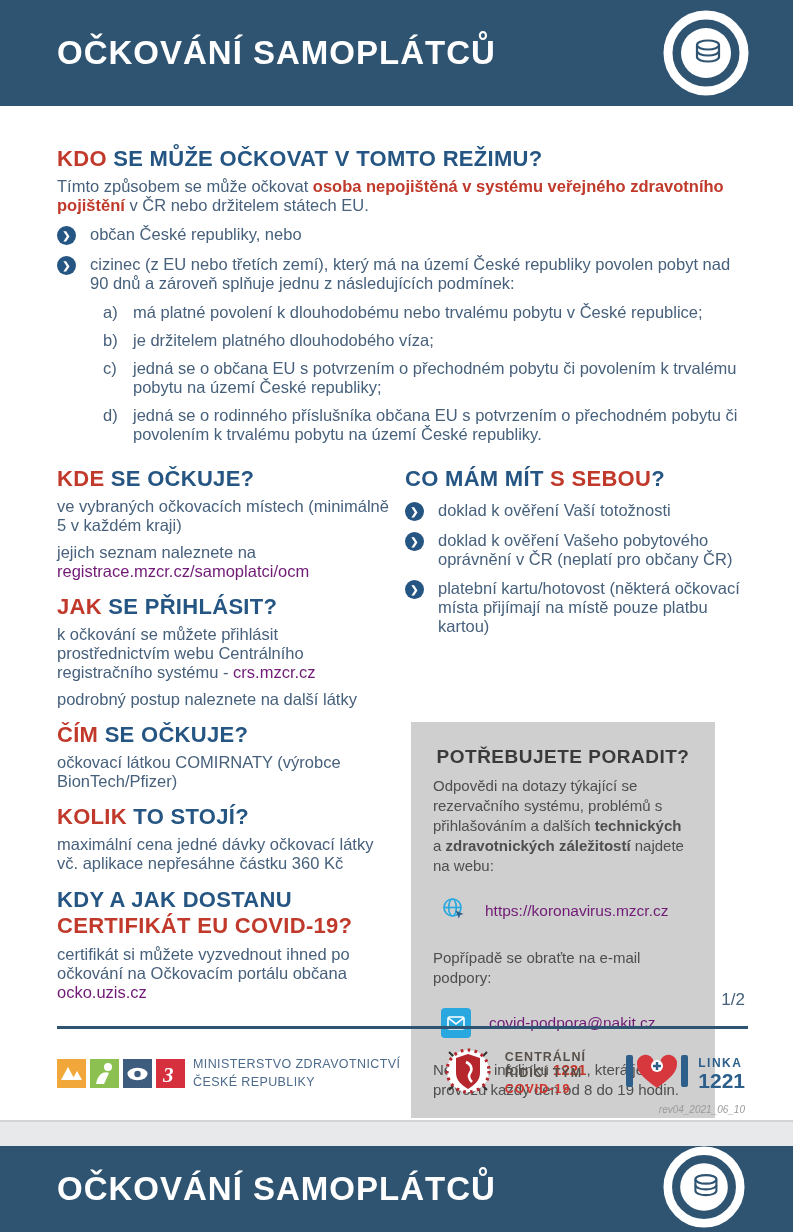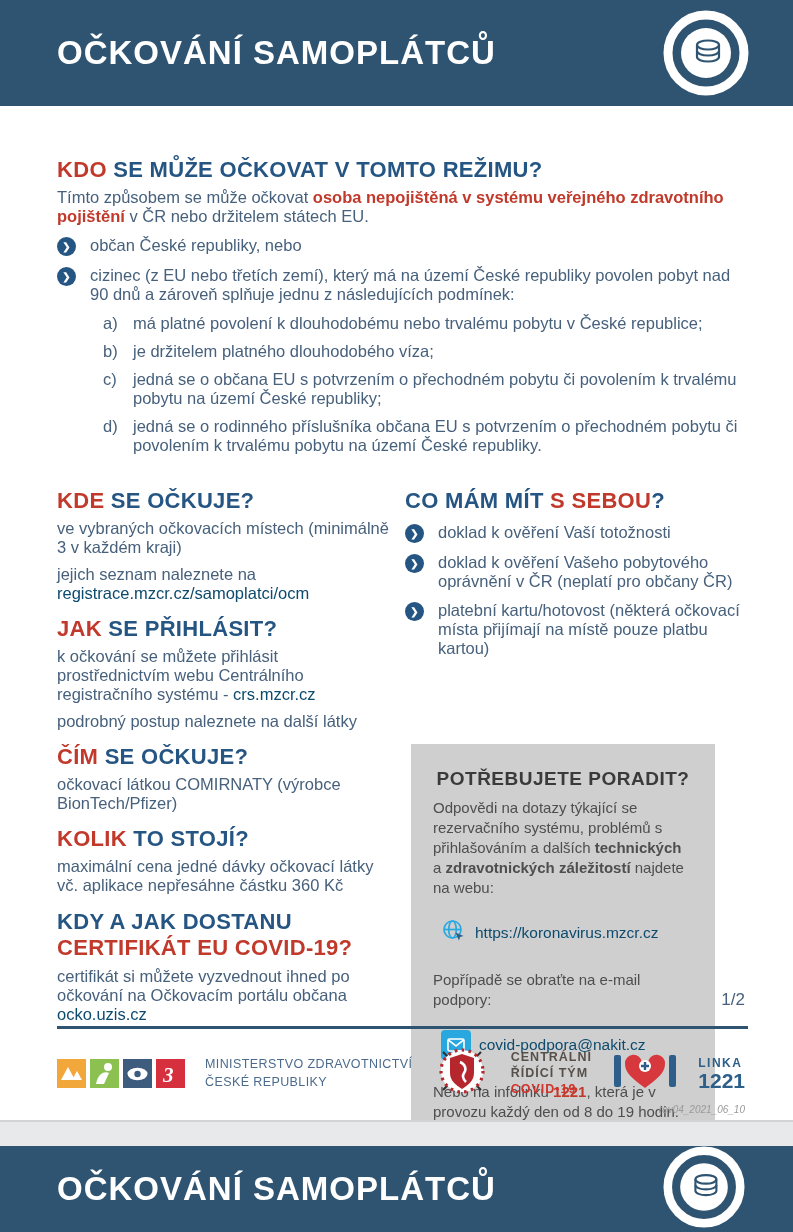--- a/index.html
+++ b/index.html
@@ -10,51 +10,51 @@
   .band.top{top:0;height:106px;}
   .band.bottom{top:1146px;height:86px;}
   .band-title{position:absolute;left:57px;top:50%;transform:translateY(-50%);
               color:#ffffff;font-size:33px;font-weight:bold;letter-spacing:1px;white-space:nowrap;}
   .coin-badge{position:absolute;right:44px;top:50%;transform:translateY(-50%);width:86px;height:86px;}
   .page-gap{position:absolute;left:0;top:1120px;right:0;height:26px;background:#e8e9ea;border-top:2px solid #d2d3d5;}
   
   .content{position:absolute;left:0;top:106px;width:793px;height:1016px;box-sizing:border-box;
            padding:36px 48px 0 57px;overflow:hidden;}
   h2.sec{font-size:22px;line-height:24px;font-weight:bold;color:#255582;margin:14px 0 6px 0;letter-spacing:.3px;}
-  h2.sec.first{margin-top:16px;}
+  h2.sec.first{margin-top:5px;}
   .accent{color:#c0392b;}
   p{font-size:16.5px;line-height:19px;margin:0 0 8px 0;}
   p.intro{margin-top:6px;}
   strong.red{color:#c0392b;}
-  a.link{color:#0c4a6e;text-decoration:none;cursor:pointer;}
+  a.link{color:#701a75;text-decoration:none;cursor:pointer;}
   .bullet{display:flex;gap:14px;margin:10px 0;font-size:16.5px;line-height:19px;}
   .b-ico{flex:0 0 19px;width:19px;height:19px;border-radius:50%;background:#255582;color:#fff;
          font-size:10px;font-weight:bold;display:flex;align-items:center;justify-content:center;margin-top:1px;}
   .letters{margin:8px 0 0 46px;}
   .letter-row{display:flex;margin-bottom:9px;font-size:16.5px;line-height:19px;}
   .letter-label{flex:0 0 30px;}
   .columns{display:flex;margin-top:18px;}
   .col-left{width:348px;box-sizing:border-box;padding-right:16px;}
   .col-right{flex:1;}
   .cert-line{display:block;line-height:26px;}
   
   .help-box{background:#cfcfcf;margin:86px 0 0 6px;width:304px;box-sizing:border-box;
             padding:20px 22px 18px 22px;color:#4e4e4e;}
   .help-box h3{font-size:19px;color:#3a3a3a;margin:4px 0 8px 0;letter-spacing:.5px;text-align:center;}
   .help-box p{font-size:15px;line-height:20px;color:#4e4e4e;margin:0;}
   .help-box p.spaced{margin-top:22px;}
-  .help-row{display:flex;align-items:center;gap:8px;margin:20px 0 0 8px;font-size:15.5px;}
+  .help-row{display:flex;align-items:center;gap:18px;margin:20px 0 0 8px;font-size:15.5px;}
   .mail-ico{width:30px;height:30px;background:#29a8e0;border-radius:4px;display:flex;
             align-items:center;justify-content:center;}
   
   .pagenum{position:absolute;top:884px;right:48px;font-size:17px;color:#47617c;}
   .divider{position:absolute;top:920px;left:57px;right:45px;height:3px;background:#2f5472;}
   .footer{position:absolute;top:936px;left:57px;right:48px;display:flex;align-items:center;
           justify-content:space-between;}
-  .logo-group{display:flex;align-items:center;gap:20px;}
+  .logo-group{display:flex;align-items:center;gap:8px;}
   .squares{display:flex;gap:4px;}
   .sq{width:29px;height:29px;}
   .min-text{font-size:12.5px;letter-spacing:.4px;color:#4c6b8c;line-height:1.45;}
   .crt-text{font-size:12.5px;font-weight:bold;color:#57504a;line-height:1.3;letter-spacing:1px;}
   .crt-covid{color:#d0342c;}
   .linka-text{color:#2d5f8a;line-height:1.05;}
   .linka-label{font-size:12px;font-weight:bold;letter-spacing:1.5px;}
   .linka-num{font-size:21px;font-weight:bold;}
   .rev{position:absolute;top:998px;right:48px;font-size:10px;font-style:italic;color:#9a9a9a;}
 </style>
@@ -110,21 +110,21 @@
           <span class="letter-label">d)</span>
           <span>jedná se o rodinného příslušníka občana EU s potvrzením o přechodném pobytu či povolením k trvalému pobytu na území České republiky.</span>
         </div>
       </div>
     </section>
 
     <div class="columns">
 
       <div class="col-left">
         <h2 class="sec first"><span class="accent">KDE</span><span> SE OČKUJE?</span></h2>
-        <p>ve vybraných očkovacích místech (minimálně 3 v každém kraji)</p>
+        <p>ve vybraných očkovacích místech (minimálně 5 v každém kraji)</p>
         <p><span>jejich seznam naleznete na </span><a class="link">registrace.mzcr.cz/samoplatci/ocm</a></p>
 
         <h2 class="sec"><span class="accent">JAK</span><span> SE PŘIHLÁSIT?</span></h2>
         <p><span>k očkování se můžete přihlásit prostřednictvím webu Centrálního registračního systému - </span><a class="link">crs.mzcr.cz</a></p>
         <p>podrobný postup naleznete na další látky</p>
 
         <h2 class="sec"><span class="accent">ČÍM</span><span> SE OČKUJE?</span></h2>
         <p>očkovací látkou COMIRNATY (výrobce BionTech/Pfizer)</p>
 
         <h2 class="sec"><span class="accent">KOLIK</span><span> TO STOJÍ?</span></h2>

